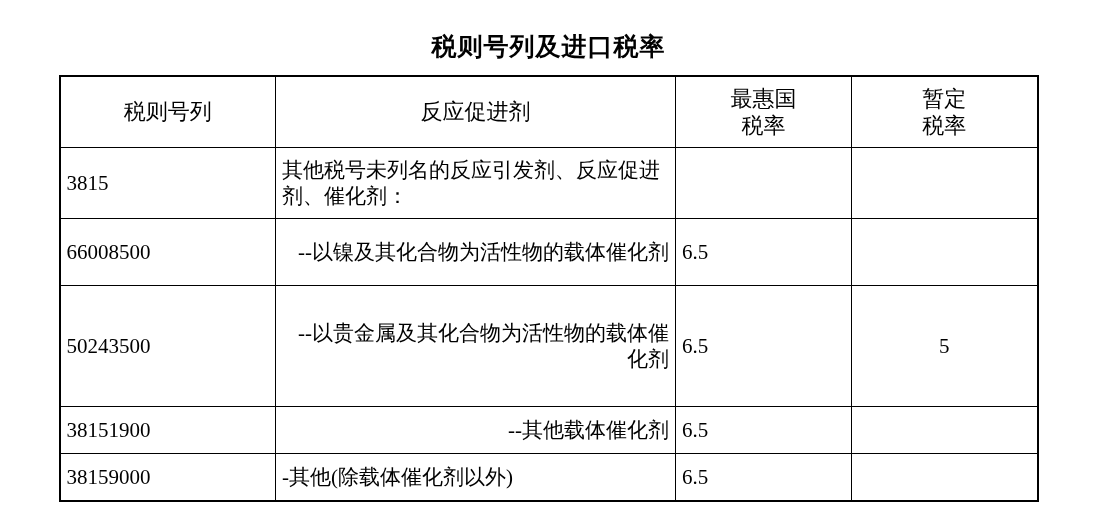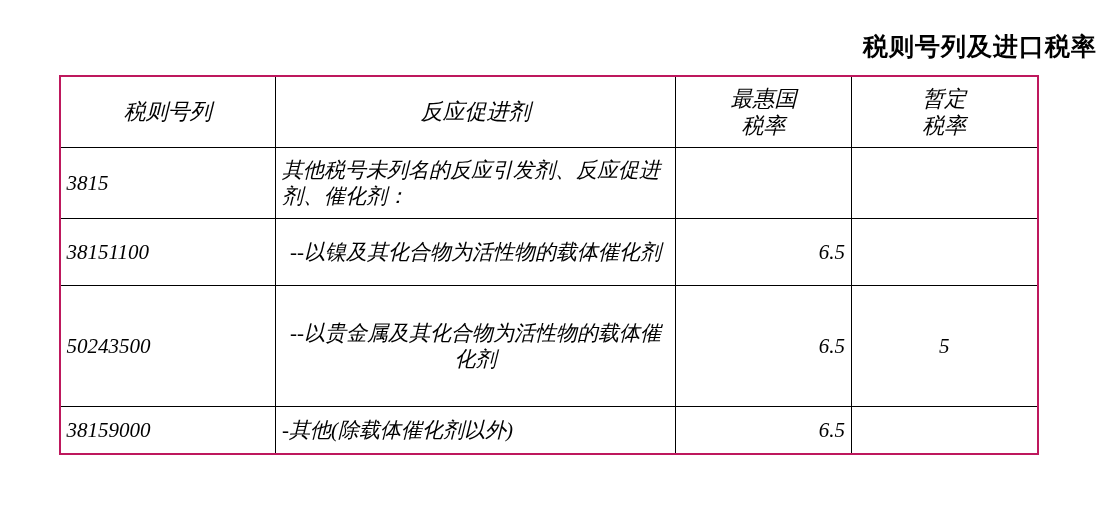--- a/index.html
+++ b/index.html
@@ -14,38 +14,37 @@
     color: #000000;
     overflow: hidden;
   }
   .page {
     position: relative;
     width: 1097px;
     height: 505px;
     box-sizing: border-box;
   }
   .doc-title {
-    text-align: right;
+    text-align: center;
     font-size: 25px;
     font-weight: bold;
     letter-spacing: 1px;
     padding-top: 30px;
     padding-bottom: 12px;
     font-family: "Liberation Serif", "DejaVu Serif", serif;
   }
   .table-wrap {
     margin: 0 auto;
     width: 980px;
   }
   table.tariff {
     border-collapse: collapse;
     width: 980px;
     table-layout: fixed;
-    border: 2px solid #be185d;
-    font-style: italic;
+    border: 2px solid #000000;
   }
   table.tariff td, table.tariff th {
     border: 1px solid #000;
     padding: 4px 6px;
     font-size: 21px;
     font-weight: normal;
     line-height: 1.25;
     vertical-align: middle;
     font-family: "Liberation Serif", "DejaVu Serif", serif;
   }
@@ -62,25 +61,25 @@
   td.code {
     text-align: left;
     white-space: nowrap;
   }
   td.desc {
     text-align: left;
     padding-left: 6px;
     padding-right: 6px;
   }
   td.desc.indent {
-    text-align: center;
+    text-align: right;
     margin-top: 16px;
   }
   td.rate {
-    text-align: right;
+    text-align: left;
   }
   td.prov {
     text-align: center;
   }
   .r-3815 td { height: 62px; }
   .r-1100 td { height: 58px; }
   .r-1200 td { height: 112px; }
   .r-1900 td { height: 38px; }
   .r-9000 td { height: 38px; margin-left: 36px; }
 </style>
@@ -114,30 +113,36 @@
         </tr>
       </thead>
       <tbody>
         <tr class="r-3815">
           <td class="code">3815</td>
           <td class="desc">其他税号未列名的反应引发剂、反应促进剂、催化剂：</td>
           <td class="rate"></td>
           <td class="prov"></td>
         </tr>
         <tr class="r-1100">
-          <td class="code">38151100</td>
+          <td class="code">66008500</td>
           <td class="desc indent">--以镍及其化合物为活性物的载体催化剂</td>
           <td class="rate">6.5</td>
           <td class="prov"></td>
         </tr>
         <tr class="r-1200">
           <td class="code">50243500</td>
           <td class="desc indent">--以贵金属及其化合物为活性物的载体催化剂</td>
           <td class="rate">6.5</td>
           <td class="prov">5</td>
+        </tr>
+        <tr class="r-1900">
+          <td class="code">38151900</td>
+          <td class="desc indent">--其他载体催化剂</td>
+          <td class="rate">6.5</td>
+          <td class="prov"></td>
         </tr>
         <tr class="r-9000">
           <td class="code">38159000</td>
           <td class="desc">-其他(除载体催化剂以外)</td>
           <td class="rate">6.5</td>
           <td class="prov"></td>
         </tr>
       </tbody>
     </table>
   </div>

